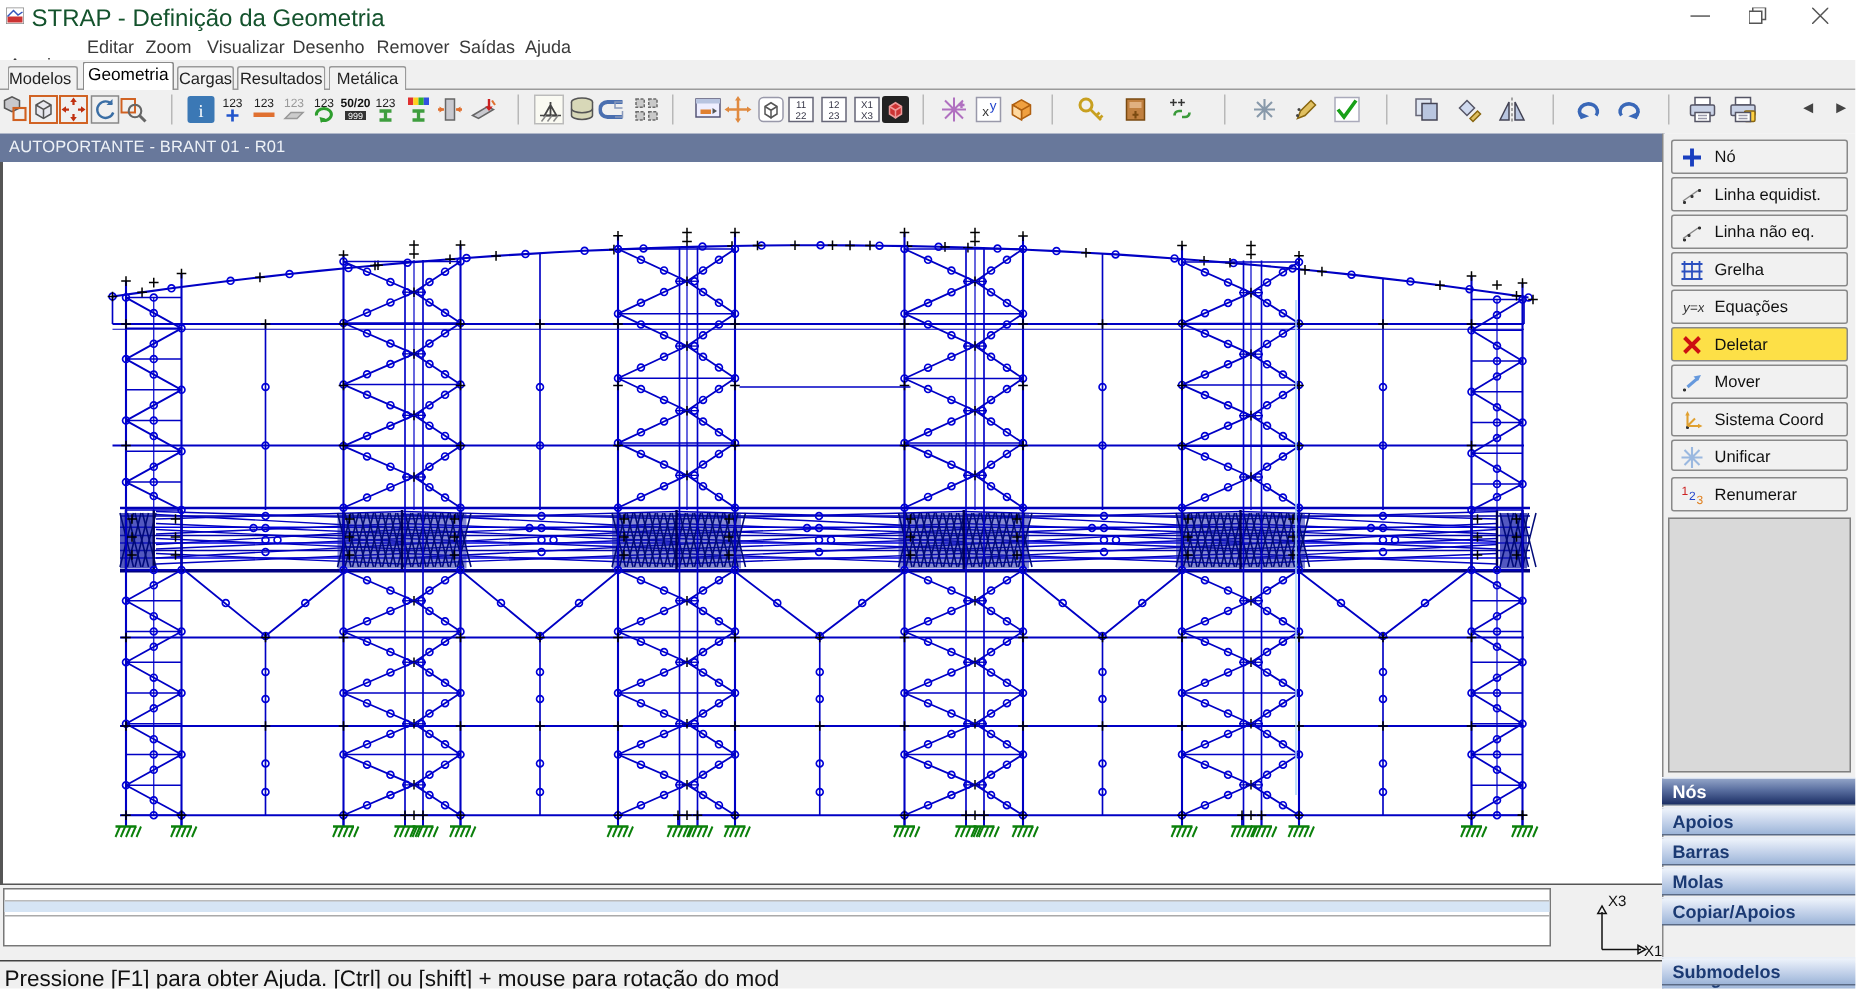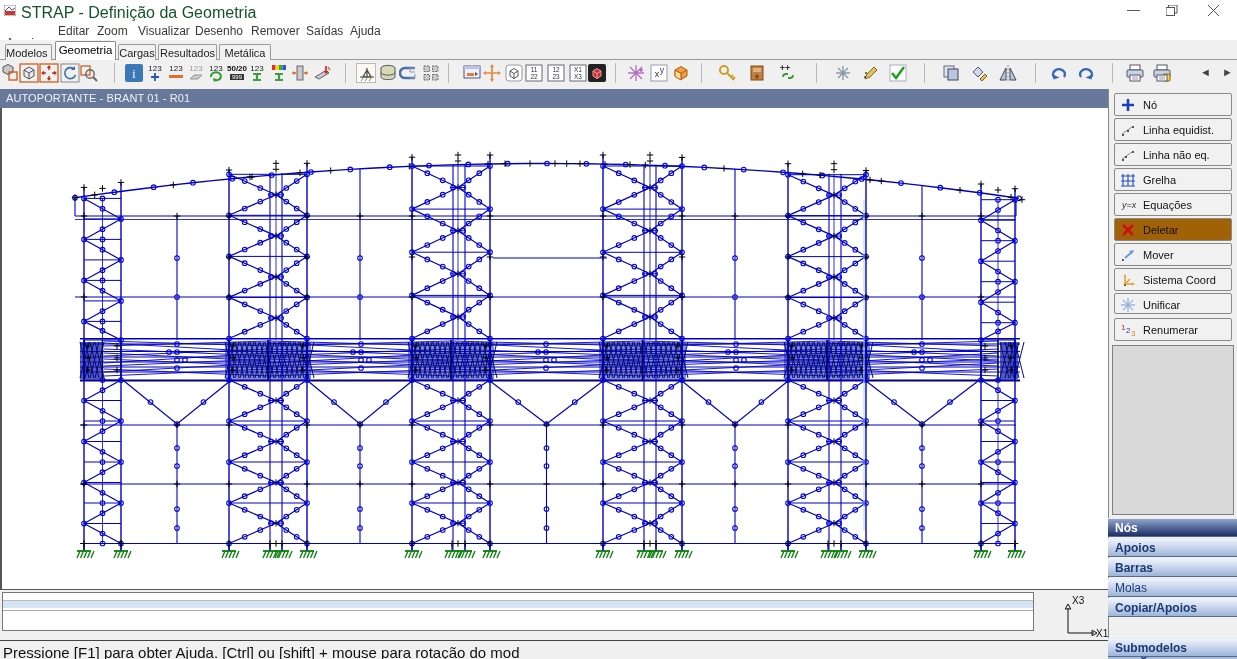--- a/index.html
+++ b/index.html
@@ -1789,21 +1789,21 @@
       </g>
     </svg>
 <span style="position:absolute;left:28px;top:5px;font-size:11px;color:#111">Grelha</span>
   </div>
 <div style="position:absolute;left:1114px;top:193px;width:118px;height:23px;background:#f1f1f1;border:1px solid #898989;border-radius:2px">
 <svg width="16" height="16" viewBox="0 0 16 16" style="position:absolute;left:5px;top:3px" fill="none">
       <text x="2" y="11" font-size="9" fill="#333" font-style="italic">y=x</text>
     </svg>
 <span style="position:absolute;left:28px;top:5px;font-size:11px;color:#111">Equações</span>
   </div>
-<div style="position:absolute;left:1114px;top:218px;width:118px;height:23px;background:#a16207;border:1px solid #898989;border-radius:2px">
+<div style="position:absolute;left:1114px;top:218px;width:118px;height:23px;background:#fde047;border:1px solid #898989;border-radius:2px">
 <svg width="16" height="16" viewBox="0 0 16 16" style="position:absolute;left:5px;top:3px" fill="none">
       <path d="M3 3l10 10M13 3L3 13" stroke="#cc1111" stroke-width="2.6"></path>
     </svg>
 <span style="position:absolute;left:28px;top:5px;font-size:11px;color:#111">Deletar</span>
   </div>
 <div style="position:absolute;left:1114px;top:243px;width:118px;height:23px;background:#f1f1f1;border:1px solid #898989;border-radius:2px">
 <svg width="16" height="16" viewBox="0 0 16 16" style="position:absolute;left:5px;top:3px" fill="none">
       <path d="M2 13h2M3 12v2" stroke="#333" stroke-width="1.2"></path>
       <path d="M5 11l7-6" stroke="#6699dd" stroke-width="2"></path>
       <path d="M14 3l-5 1 3 3z" fill="#6699dd"></path>
@@ -1829,21 +1829,21 @@
       <text x="1" y="8" font-size="8" fill="#cc2222">1</text>
       <text x="6" y="11" font-size="8" fill="#2244cc">2</text>
       <text x="11" y="14" font-size="8" fill="#e08020">3</text>
     </svg>
 <span style="position:absolute;left:28px;top:5px;font-size:11px;color:#111">Renumerar</span>
   </div>
 <div class="abs" style="left:1112px;top:345px;width:122px;height:170px;background:#d9d9d9;border:1px solid #808080"></div>
 <div style="position:absolute;left:1108px;top:518px;width:129px;height:19px;background:linear-gradient(#93a5c8,#5a6fa0 45%,#1d3066);color:#fff;border-top:1px solid #e8eef8;border-bottom:1px solid #5a6a85;font-size:12px;font-weight:bold;padding:2px 0 0 7px">Nós</div>
 <div style="position:absolute;left:1108px;top:538px;width:129px;height:19px;background:linear-gradient(#eef3fb,#c6d4eb 50%,#9db5d8);color:#1b3a73;border-top:1px solid #e8eef8;border-bottom:1px solid #5a6a85;font-size:12px;font-weight:bold;padding:2px 0 0 7px">Apoios</div>
 <div style="position:absolute;left:1108px;top:558px;width:129px;height:19px;background:linear-gradient(#eef3fb,#c6d4eb 50%,#9db5d8);color:#1b3a73;border-top:1px solid #e8eef8;border-bottom:1px solid #5a6a85;font-size:12px;font-weight:bold;padding:2px 0 0 7px">Barras</div>
-<div style="position:absolute;left:1108px;top:578px;width:129px;height:19px;background:linear-gradient(#eef3fb,#c6d4eb 50%,#9db5d8);color:#1b3a73;border-top:1px solid #e8eef8;border-bottom:1px solid #5a6a85;font-size:12px;font-weight:normal;padding:2px 0 0 7px">Molas</div>
+<div style="position:absolute;left:1108px;top:578px;width:129px;height:19px;background:linear-gradient(#eef3fb,#c6d4eb 50%,#9db5d8);color:#1b3a73;border-top:1px solid #e8eef8;border-bottom:1px solid #5a6a85;font-size:12px;font-weight:bold;padding:2px 0 0 7px">Molas</div>
 <div style="position:absolute;left:1108px;top:598px;width:129px;height:19px;background:linear-gradient(#eef3fb,#c6d4eb 50%,#9db5d8);color:#1b3a73;border-top:1px solid #e8eef8;border-bottom:1px solid #5a6a85;font-size:12px;font-weight:bold;padding:2px 0 0 7px">Copiar/Apoios</div>
 <div style="position:absolute;left:1108px;top:642px;width:129px;height:19px;background:linear-gradient(#eef3fb,#c6d4eb 50%,#9db5d8);color:#1b3a73;border-top:1px solid #e8eef8;border-bottom:1px solid #5a6a85;font-size:12px;font-weight:bold;padding:2px 0 0 7px">Estágios</div>
 <div style="position:absolute;left:1108px;top:638px;width:129px;height:19px;background:linear-gradient(#eef3fb,#c6d4eb 50%,#9db5d8);color:#1b3a73;border-top:1px solid #e8eef8;border-bottom:1px solid #5a6a85;font-size:12px;font-weight:bold;padding:2px 0 0 7px">Submodelos</div>
 
 <div class="abs" style="left:0;top:590px;width:1108px;height:69px;background:#f0f0f0"></div>
 <div class="abs" style="left:2px;top:592px;width:1032px;height:39px;background:#fff;border:1px solid #777">
  <div class="abs" style="left:0;top:7px;width:1030px;height:8px;background:#d6e5f5;border-top:1px solid #bbb"></div>
  <div class="abs" style="left:0;top:17px;width:1030px;height:1px;background:#aaa"></div>
 </div>
 

